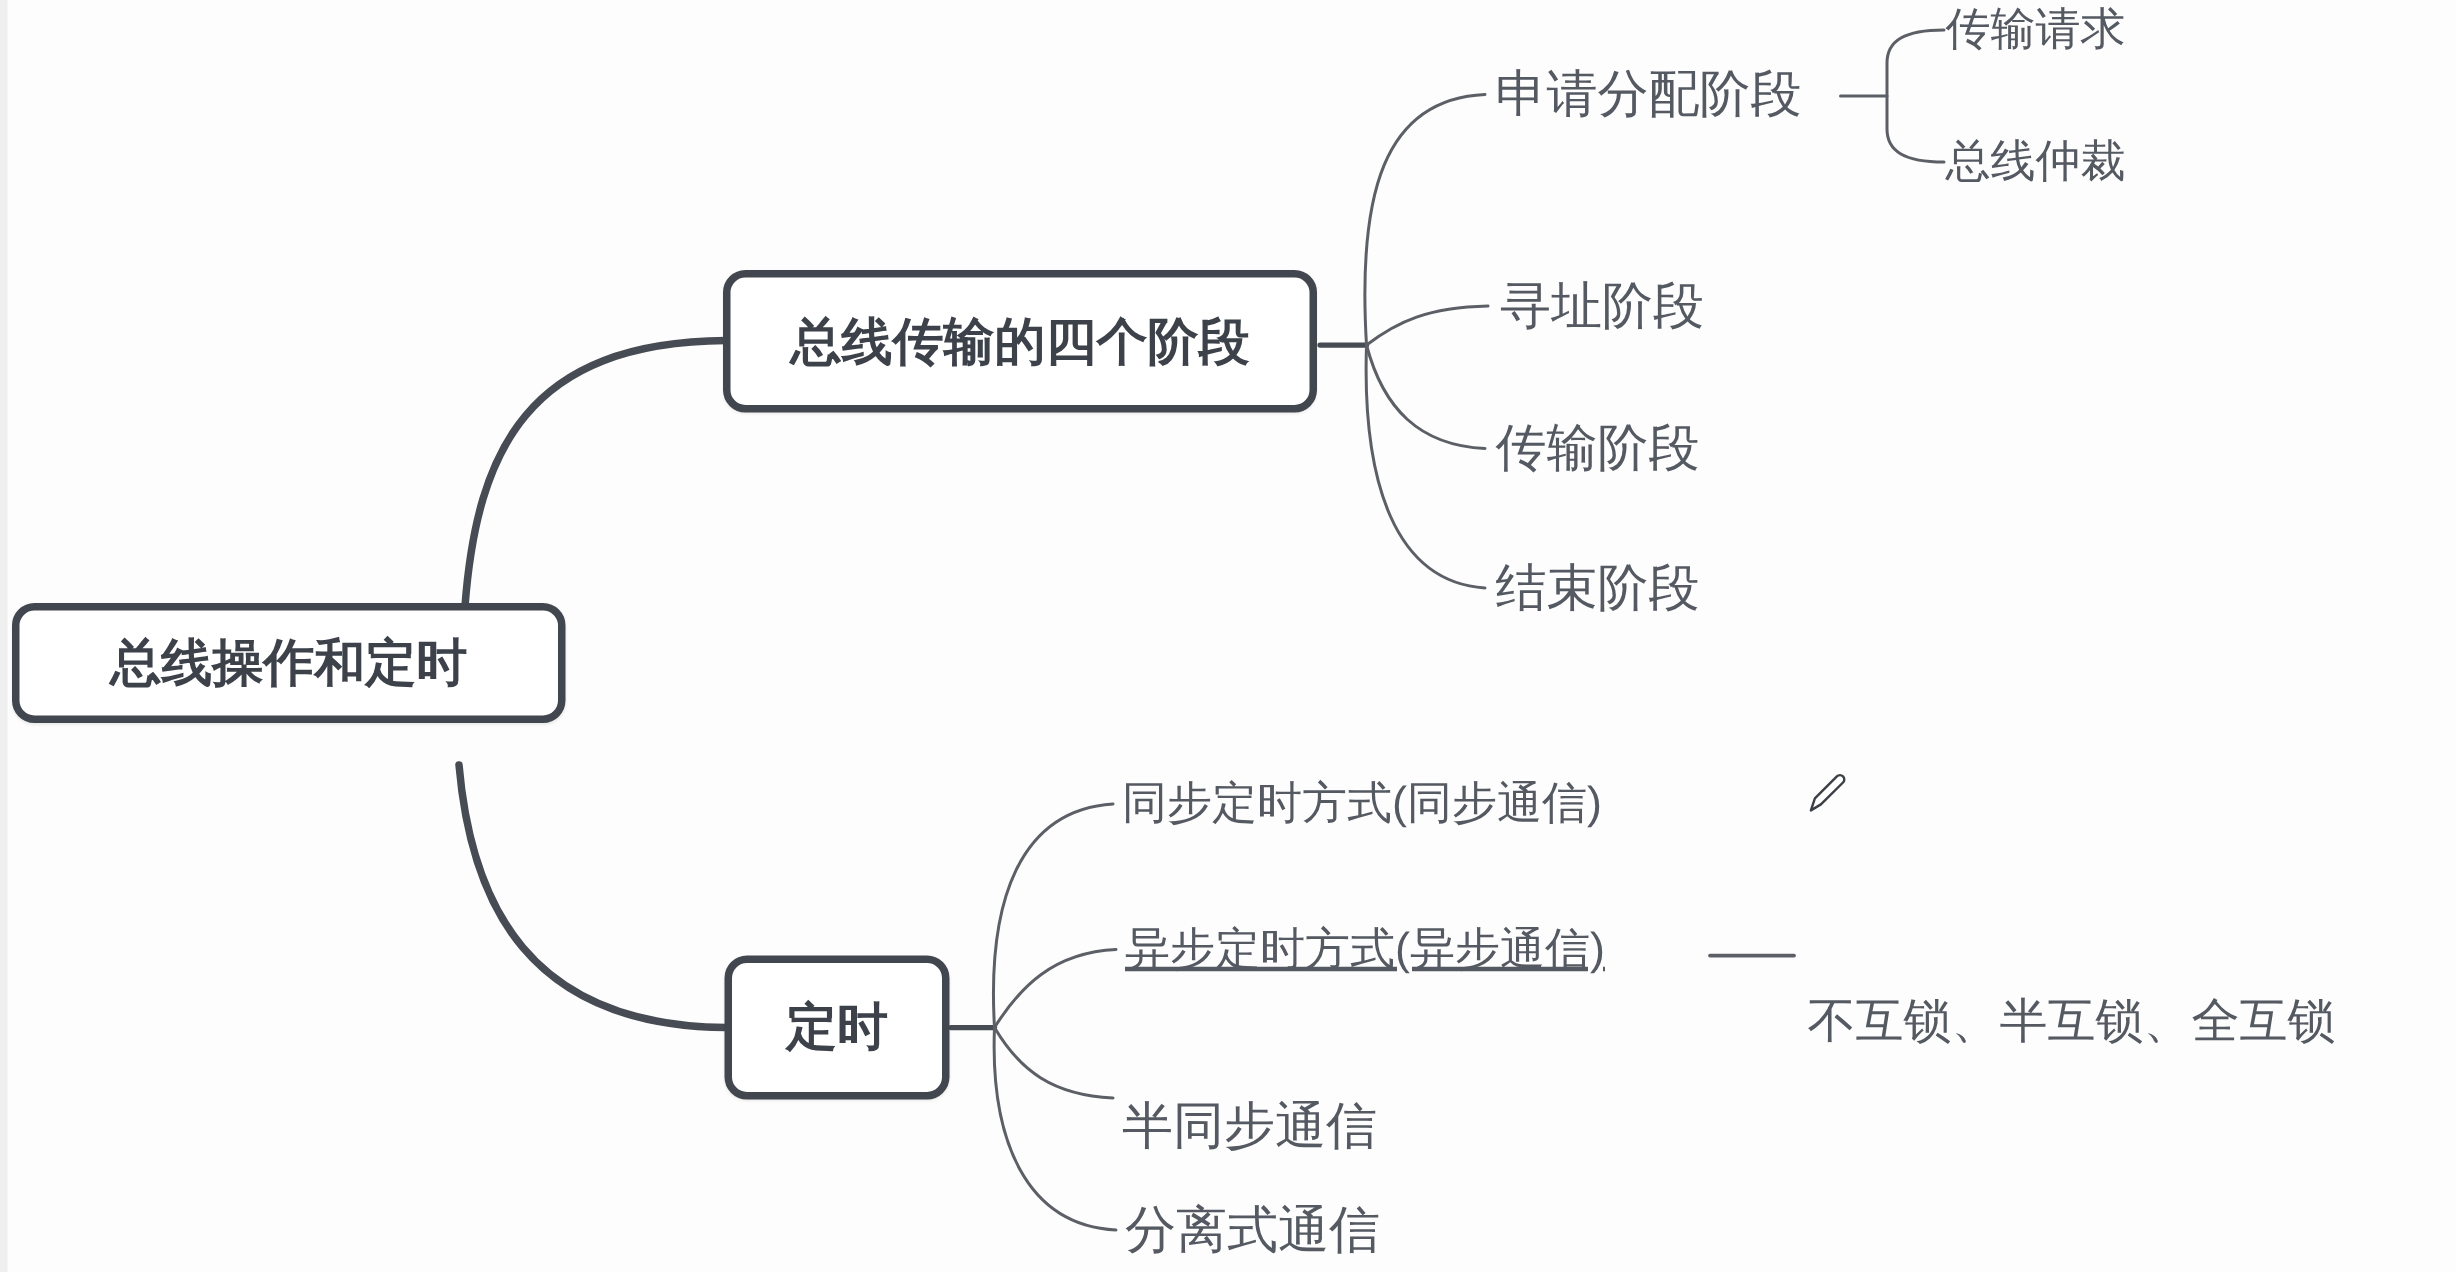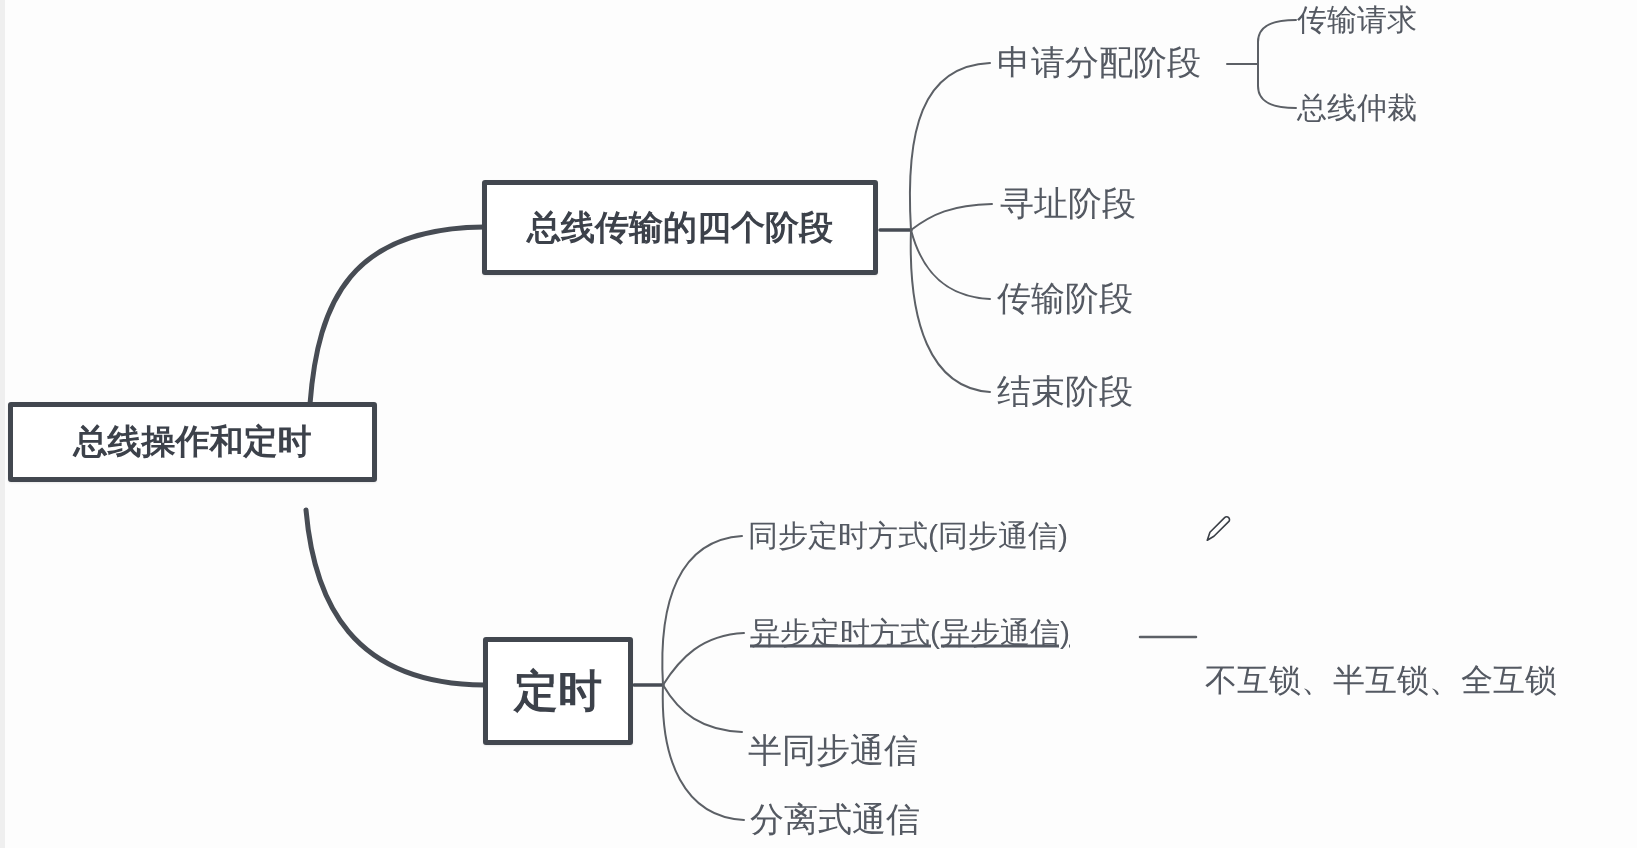--- a/index.html
+++ b/index.html
@@ -7,28 +7,28 @@
     width:1637px;height:848px;position:relative;overflow:hidden;
     background:#fdfdfd;
     font-family:"Liberation Sans","DejaVu Sans",sans-serif;
   }
   .canvas{position:absolute;inset:0;}
   .edge-strip{position:absolute;left:0;top:0;width:5px;height:848px;background:#efefef;}
   svg.connectors{position:absolute;left:0;top:0;width:1637px;height:848px;}
 
   .topic{
     position:absolute;box-sizing:border-box;
-    background:#ffffff;border:5px solid #42474f;border-radius:3px;
+    background:#ffffff;border:5px solid #42474f;border-radius:15px;
     display:flex;align-items:center;justify-content:center;
     color:#3c414a;font-weight:bold;
     box-shadow:0 1px 2px rgba(0,0,0,0.08);
   }
   .topic-root{left:8px;top:402px;width:369px;height:80px;font-size:34px;}
   .topic-phases{left:482px;top:180px;width:396px;height:95px;font-size:34px;}
-  .topic-timing{left:483px;top:637px;width:150px;height:108px;font-size:44px;}
+  .topic-timing{left:483px;top:637px;width:150px;height:96px;font-size:34px;}
 
   .label{
     position:absolute;transform:translateY(-50%);
     color:#545962;white-space:nowrap;font-weight:500;
   }
   .f34{font-size:34px;}
   .f32{font-size:32px;margin-top:44px;}
   .f30{font-size:30px;}
 
   .pen-cursor{position:absolute;left:1203px;top:510px;width:32px;height:36px;}

